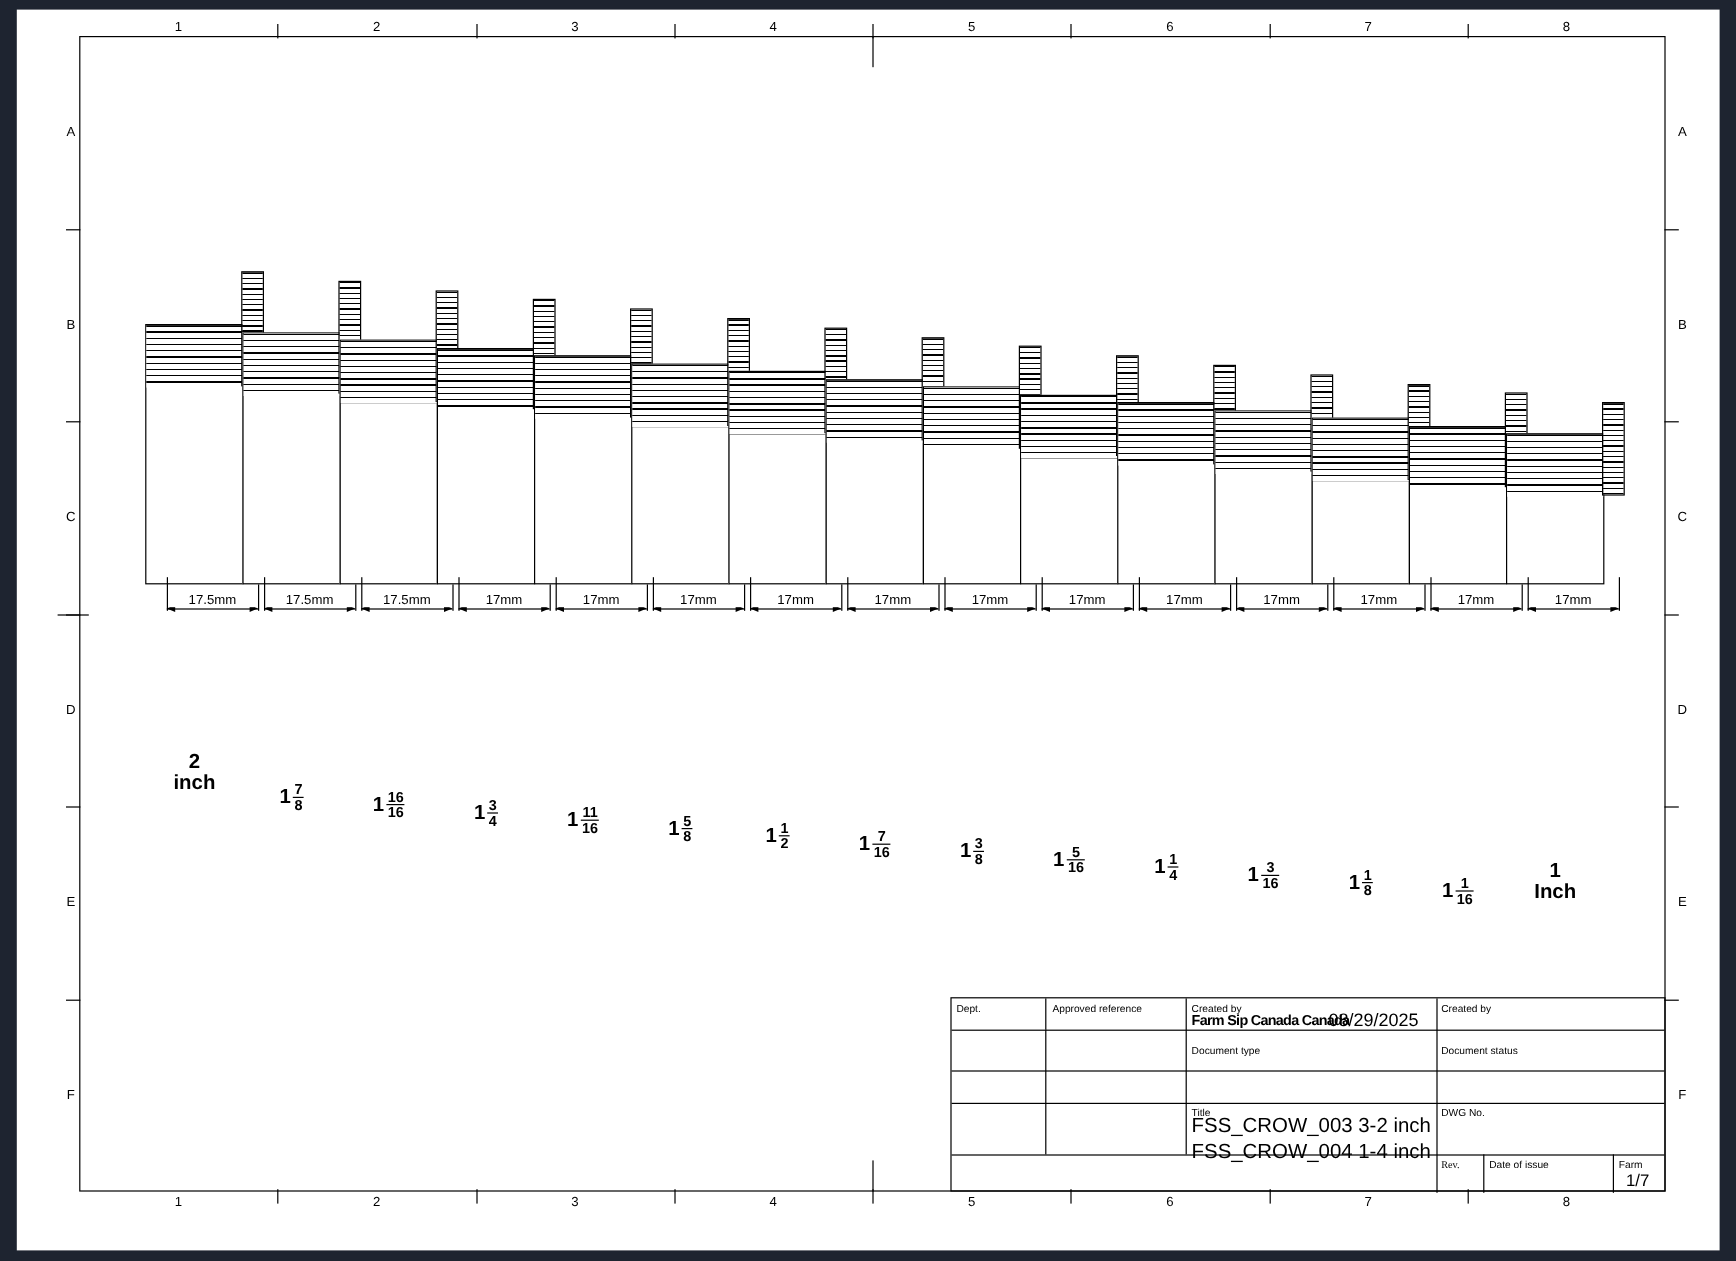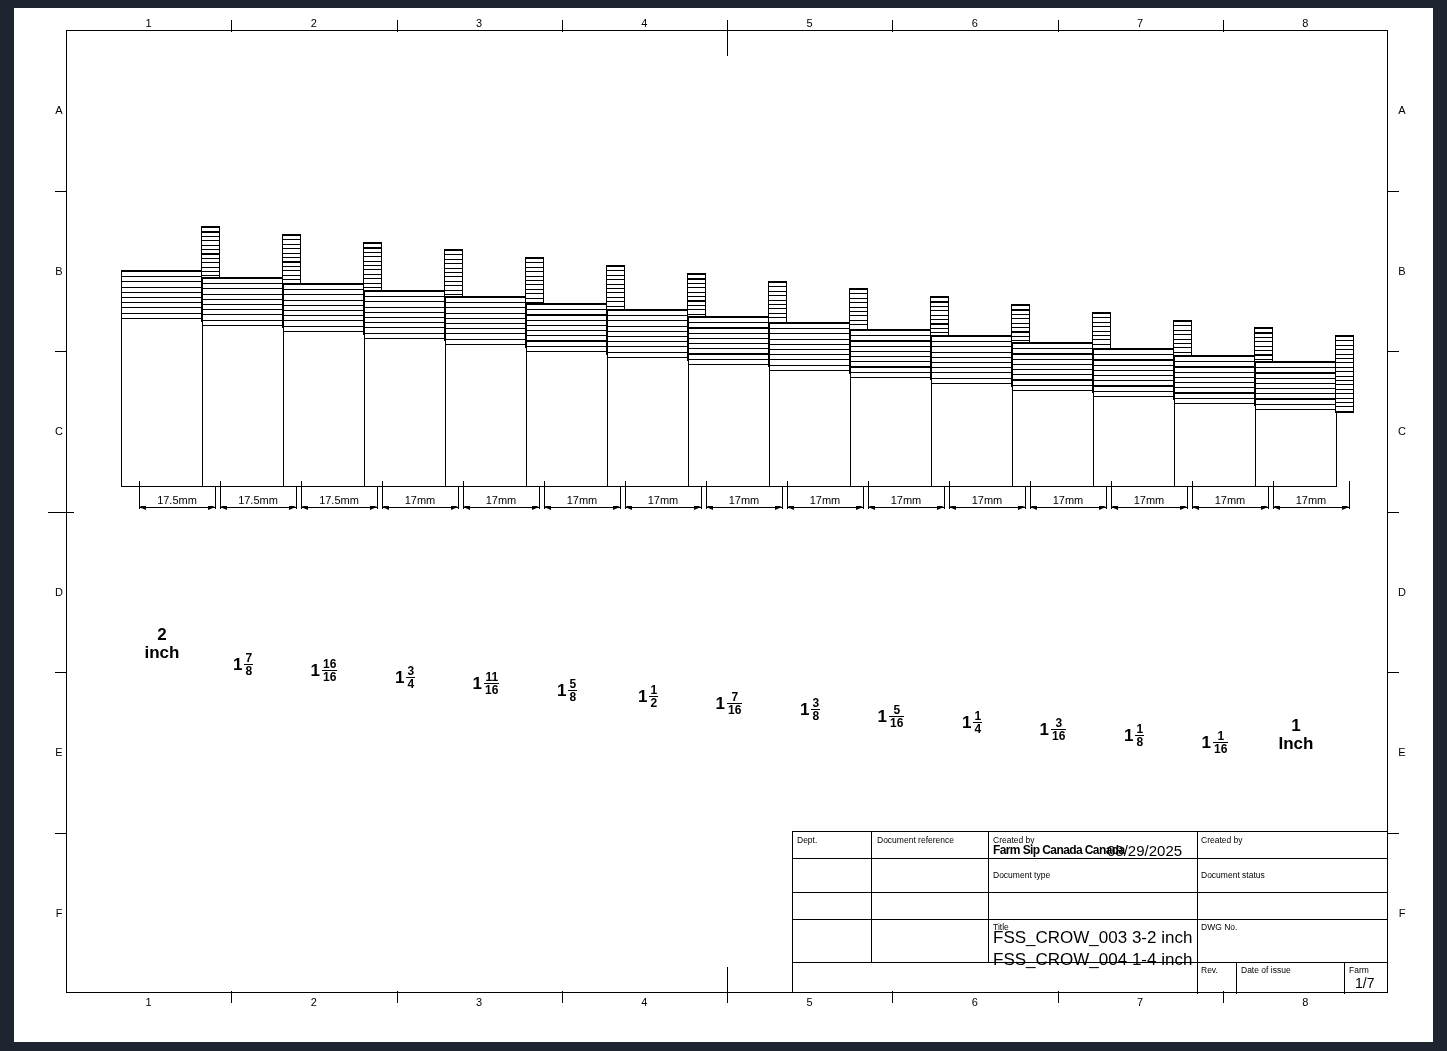--- a/index.html
+++ b/index.html
@@ -382,35 +382,35 @@
     <div class="cellline" style="left:0;top:87px;width:100%;height:1.3px;"></div>
     <div class="cellline" style="left:0;top:130px;width:100%;height:1.3px;"></div>
     <div class="cellline" style="left:78px;top:0;width:1.3px;height:26px;"></div>
     <div class="cellline" style="left:195px;top:0;width:1.3px;height:130px;"></div>
     <div class="cellline" style="left:404px;top:0;width:1.3px;height:162px;"></div>
     <div class="cellline" style="left:78px;top:26px;width:1.3px;height:104px;"></div>
     <div class="cellline" style="left:443px;top:130px;width:1.3px;height:32px;"></div>
     <div class="cellline" style="left:551px;top:130px;width:1.3px;height:32px;"></div>
 
     <span class="tb-lbl" style="left:4px;top:3px;">Dept.</span>
-    <span class="tb-lbl" style="left:84px;top:3px;">Document reference</span>
+    <span class="tb-lbl" style="left:84px;top:3px;">Approved reference</span>
     <span class="tb-lbl" style="left:200px;top:3px;">Created by</span>
     <span class="tb-lbl" style="left:408px;top:3px;">Created by</span>
 
     <span class="tb-val" style="left:200px;top:11px;font-size:12px;font-weight:bold;letter-spacing:-0.6px;">Farm Sip Canada Canada</span>
     <span class="tb-val" style="left:314px;top:10px;font-size:15px;">08/29/2025</span>
 
     <span class="tb-lbl" style="left:200px;top:38px;">Document type</span>
     <span class="tb-lbl" style="left:408px;top:38px;">Document status</span>
 
     <span class="tb-lbl" style="left:200px;top:90px;">Title</span>
     <span class="tb-lbl" style="left:408px;top:90px;">DWG No.</span>
 
     <span class="tb-val" style="left:200px;top:96px;font-size:17px;">FSS_CROW_003  3-2 inch</span>
     <span class="tb-val" style="left:200px;top:118px;font-size:17px;">FSS_CROW_004 1-4 inch</span>
 
-    <span class="tb-lbl" style="left:408px;top:133px;">Rev.</span>
+    <span class="tb-lbl" style="left:408px;top:133px;font-family:Liberation Serif, serif;">Rev.</span>
     <span class="tb-lbl" style="left:448px;top:133px;">Date of issue</span>
     <span class="tb-lbl" style="left:556px;top:133px;">Farm</span>
     <span class="tb-val" style="left:562px;top:143px;font-size:14px;">1/7</span>
   </div>
 
 </div>
 
 </body></html>

